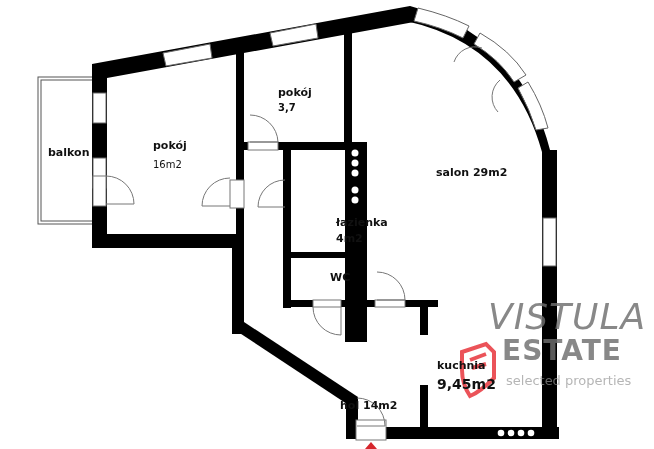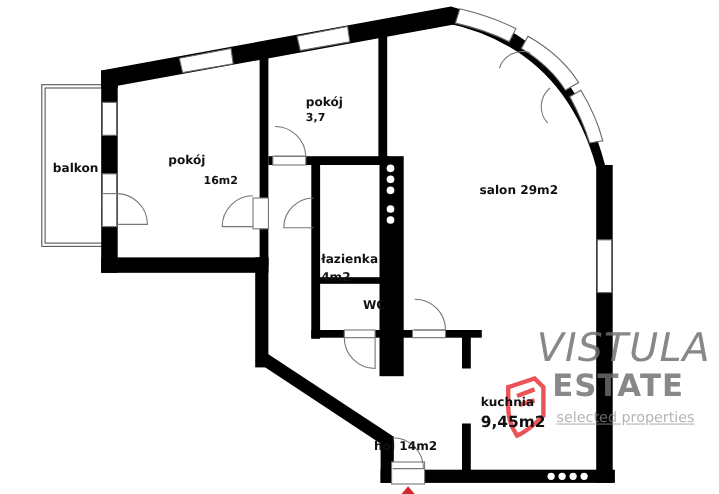--- a/index.html
+++ b/index.html
@@ -3,21 +3,21 @@
 <meta charset="utf-8">
 <style>
   html, body { margin:0; padding:0; background:#ffffff; }
   body { width:654px; height:449px; position:relative; overflow:hidden; font-family:"DejaVu Sans", sans-serif; }
   #plan { position:absolute; left:0; top:0; width:654px; height:449px; }
   .room-label { position:absolute; font-family:"DejaVu Sans", sans-serif; font-weight:bold; font-size:11px; color:#111; white-space:nowrap; text-align:left; line-height:1.45; }
   .room-label .area { display:block; }
   .wm { position:absolute; font-family:"DejaVu Sans", sans-serif; color:rgba(110,110,110,0.82); white-space:nowrap; line-height:1; }
   .wm-1 { left:488px; top:299px; font-size:36px; letter-spacing:1px;font-style:italic; }
   .wm-2 { left:502px; top:337px; font-size:28px; letter-spacing:1px;font-weight:bold; }
-  .wm-3 { left:506px; top:374px; font-size:13px; color:rgba(150,150,150,0.7);text-decoration:underline; }
+  .wm-3 { left:506px; top:374px; font-size:13px; color:rgba(150,150,150,0.7); }
 </style>
 </head>
 <body>
 
 <svg id="plan" viewBox="0 0 654 449" xmlns="http://www.w3.org/2000/svg">
 
   <g fill="none" stroke="#555" stroke-width="1">
     <rect x="38" y="77" width="56" height="147"></rect>
     <rect x="41" y="80" width="53" height="141"></rect>
   </g>
@@ -102,27 +102,27 @@
     <path d="M470,360 L486,354"></path>
     <path d="M472,368 L486,364"></path>
   </g>
 </svg>
 
 <div class="room-label" style="left:48px;top:145px;">
   <span>balkon</span>
 </div>
 <div class="room-label" style="left:153px;top:138px;">
   <span>pokój</span>
-  <span class="area" style="font-weight:bold;font-size:10px;margin-top:4px;margin-left:32px;">16m2</span>
+  <span class="area" style="font-weight:normal;font-size:10px;margin-top:4px;">16m2</span>
 </div>
 <div class="room-label" style="left:278px;top:85px;">
   <span>pokój</span>
   <span class="area" style="font-size:10px;">3,7</span>
 </div>
-<div class="room-label" style="left:292px;top:228px;">
+<div class="room-label" style="left:292px;top:215px;padding-left:44px;">
   <span>łazienka</span>
   <span class="area">4m2</span>
 </div>
 <div class="room-label" style="left:306px;top:270px;margin-left:24px;">
   <span>WC</span>
 </div>
 <div class="room-label" style="left:436px;top:165px;">
   <span>salon 29m2</span>
 </div>
 <div class="room-label" style="left:340px;top:354px;margin-top:44px;">

